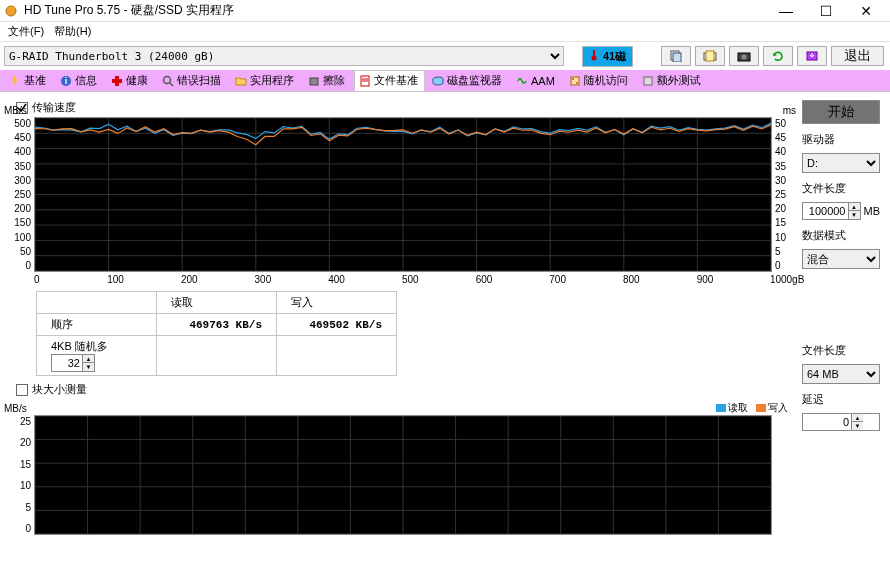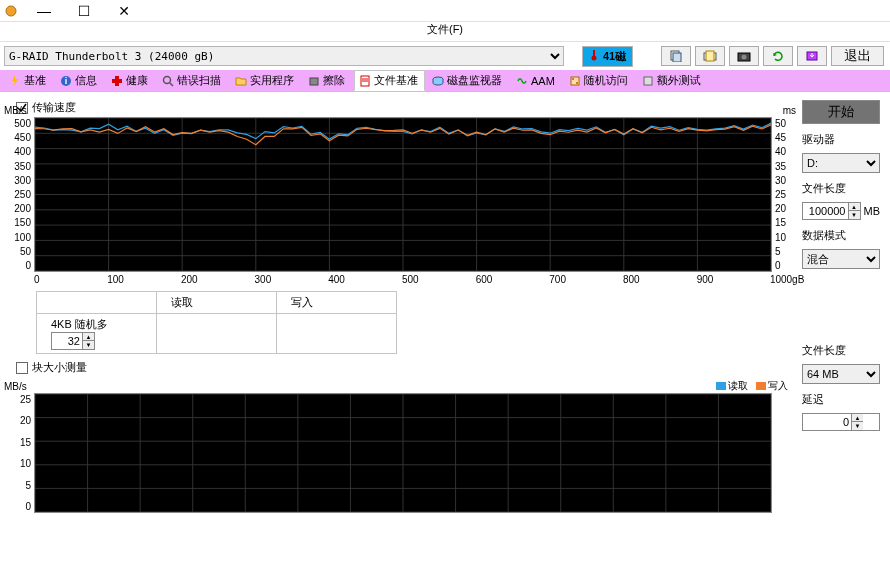--- a/index.html
+++ b/index.html
@@ -1,21 +1,21 @@
 <!DOCTYPE html>
 <html><head>
 <meta charset="utf-8">
 <style>
   * { box-sizing: border-box; margin: 0; padding: 0; }
   body { font-family: "Microsoft YaHei", "SimSun", sans-serif; font-size: 11px; background: #fff; color: #000; width: 890px; height: 574px; overflow: hidden; }
   .titlebar { height: 22px; display: flex; align-items: center; padding: 0 4px; background: #fff; border-bottom: 1px solid #e0e0e0; }
   .titlebar .app-icon { width: 14px; height: 14px; margin-right: 6px; display: inline-block; }
   .titlebar .title { flex: 1; font-size: 12px; font-weight: 400; }
   .titlebar .wbtn { width: 40px; height: 20px; display: flex; align-items: center; justify-content: center; cursor: pointer; font-size: 14px; }
-  .menubar { height: 20px; display: flex; align-items: center; gap: 10px; padding: 0 8px; border-bottom: 1px solid #e0e0e0; flex-direction: column; }
+  .menubar { height: 20px; display: flex; align-items: center; gap: 10px; padding: 0 8px; border-bottom: 1px solid #e0e0e0; }
   .menubar span { cursor: pointer; }
   .topctl { height: 28px; display: flex; align-items: center; padding: 2px 6px 2px 4px; gap: 12px; }
   .drive-select { flex: 0 0 auto; }
   .drive-select select { font-family: monospace; font-size: 11px; height: 20px; width: 560px; border: 1px solid #b5b5b5; }
   .topctl .temp { margin-left: 6px; border: 1px solid #b5b5b5; padding: 2px 6px; display: inline-flex; align-items: center; gap: 4px; background: #0ea5e9; }
   .topctl .right { margin-left: auto; display: flex; gap: 4px; }
   .topctl button { height: 20px; min-width: 30px; border: 1px solid #aaa; background: #f0f0f0; cursor: pointer; display: flex; align-items: center; justify-content: center; }
   .topctl button.exit { padding: 0 12px; }
   .tabbar { height: 22px; display: flex; align-items: center; padding: 0 4px; border-bottom: 1px solid #c5c5c5; background: #f0abfc; }
   .tab { display: inline-flex; align-items: center; gap: 3px; padding: 2px 6px 2px 4px; margin-right: 2px; cursor: pointer; border: 1px solid transparent; }
@@ -57,20 +57,21 @@
   .rightcol .line { display: flex; align-items: center; gap: 3px; }
   .chart-holder { position: relative; margin-left: 20px; margin-right: 20px; }
 </style>
 </head>
 <body>
 
 <div class="titlebar">
   <span class="app-icon"><svg viewBox="0 0 14 14">
         <circle cx="7" cy="7" r="5" fill="#f0a030" stroke="#b07000"></circle>
       </svg></span>
+  <span class="title">HD Tune Pro 5.75 - 硬盘/SSD 实用程序</span>
   <div class="wbtn">—</div>
   <div class="wbtn">☐</div>
   <div class="wbtn">✕</div>
 </div>
 
 <div class="menubar">
   <span>文件(F)</span>
   <span>帮助(H)</span>
 </div>
 
@@ -281,20 +282,25 @@
       </div>
 
       <table class="results">
         <tbody>
             <tr>
               <th class="wide"></th>
               <th>读取</th>
               <th>写入</th>
             </tr>
         <tr>
+              <td>顺序</td>
+              <td class="c">469763 KB/s</td>
+              <td class="c">469502 KB/s</td>
+            </tr>
+        <tr>
               <td><span>4KB 随机多</span>&nbsp;&nbsp;&nbsp;
           <span class="spin">
             <input readonly="" value="32" style="">
             <span class="btns">
                     <div>▲</div>
                     <div>▼</div>
                   </span>
           </span>
         </td>
               <td class="c"></td>

